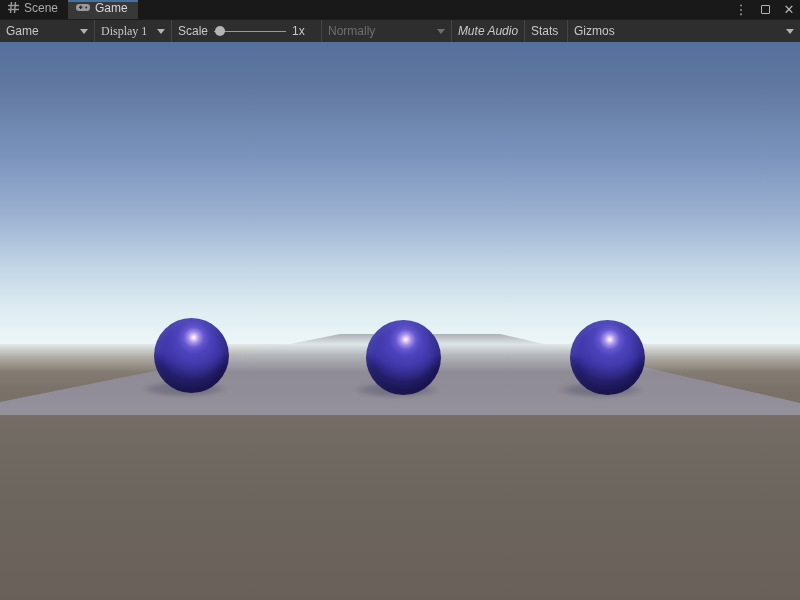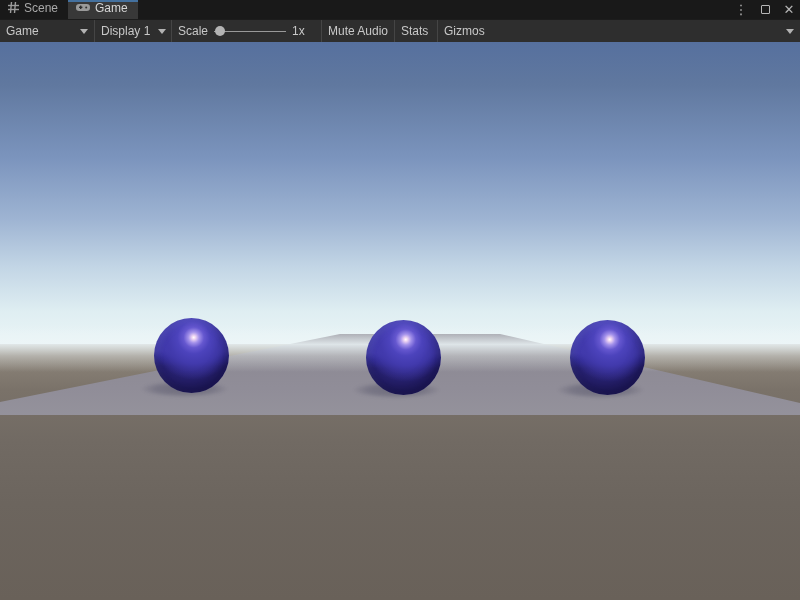--- a/index.html
+++ b/index.html
@@ -28,23 +28,23 @@
              border-top:1px solid #1c1c1c; }
   .tb-item { display:flex; align-items:center; padding:0 6px;
              border-right:1px solid #454545; white-space:nowrap; }
   .tb-item:last-child { border-right:none; }
   .tb-dd { justify-content:space-between; }
   .arrow { width:0; height:0; border-left:4px solid transparent;
            border-right:4px solid transparent; border-top:5px solid #b2b2b2;
            margin-left:8px; flex:0 0 auto; }
   .arrow.dim { border-top-color:#6e6e6e; }
   .tb-disabled { color:#6e6e6e; }
-  .w-game { width:95px; } .w-display { width:77px; } .w-aspect { width:165px; }
+  .w-game { width:95px; } .w-display { width:77px;font-family:Liberation Serif, serif; } .w-aspect { width:165px; }
   .w-scale { width:150px; gap:6px; } .w-vsync { width:130px; }
-  .w-mute { width:73px; justify-content:flex-start; }
+  .w-mute { width:73px; justify-content:center;font-style:italic; }
   .w-stats { width:43px; justify-content:flex-start; }
   .w-gizmos { width:67px; flex:1; }
   .slider { position:relative; width:72px; height:23px; flex:0 0 auto; }
   .slider .track { position:absolute; left:0; right:0; top:11px; height:1px; background:#999; }
   .slider .knob { position:absolute; left:1px; top:6px; width:10px; height:10px;
                   border-radius:50%; background:#b4b4b4; }
 
   
   .viewport { position:relative; width:800px; height:558px; overflow:hidden;
               background:#6a635c; }
@@ -126,20 +126,24 @@
     <span class="arrow"></span>
   </div>
   <div class="tb-item w-scale">
     <span>Scale</span>
     <span class="slider">
       <span class="track"></span>
       <span class="knob"></span>
     </span>
     <span>1x</span>
   </div>
+  <div class="tb-item tb-dd w-vsync tb-disabled">
+    <span>Normally</span>
+    <span class="arrow dim"></span>
+  </div>
   <div class="tb-item w-mute">
     <span>Mute Audio</span>
   </div>
   <div class="tb-item w-stats">
     <span>Stats</span>
   </div>
   <div class="tb-item tb-dd w-gizmos">
     <span>Gizmos</span>
     <span class="arrow"></span>
   </div>

